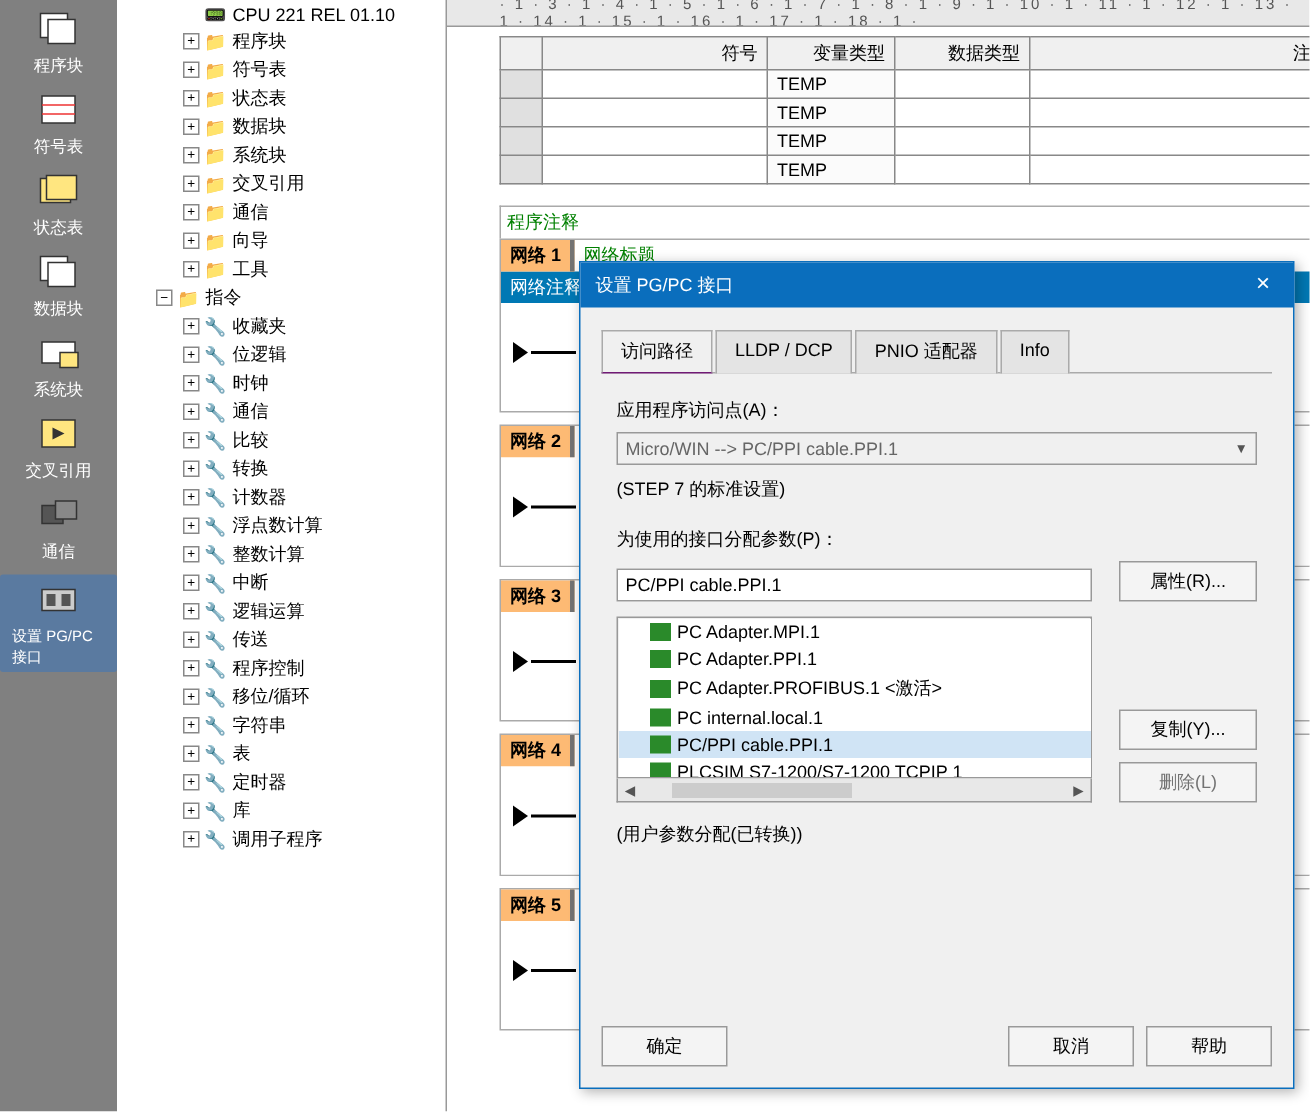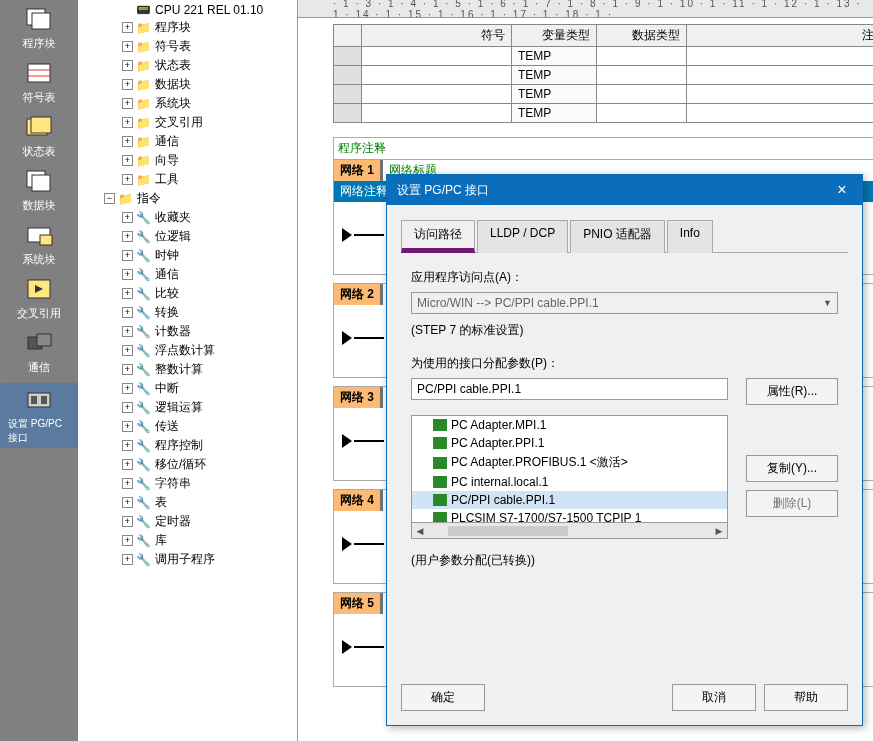--- a/index.html
+++ b/index.html
@@ -44,29 +44,29 @@
 .net-rung { position: absolute; left: 20px; top: 32px; width: 30px; height: 2px; background: #000; }
 .net-rung::before { content: ''; position: absolute; left: -12px; top: -6px; border-left: 10px solid #000; border-top: 7px solid transparent; border-bottom: 7px solid transparent; }
 
 
 .dialog { position: absolute; left: 386px; top: 174px; width: 477px; height: 552px; background: #f0f0f0; border: 1px solid #0a6ebd; box-shadow: 2px 2px 8px rgba(0,0,0,0.3); display: flex; flex-direction: column; }
 .dialog-title { background: #0a6ebd; color: #fff; padding: 6px 10px; display: flex; justify-content: space-between; align-items: center; font-size: 13px; }
 .dialog-close { cursor: pointer; font-size: 16px; width: 20px; text-align: center; }
 .dialog-body { flex: 1; padding: 14px 14px 0 14px; position: relative; }
 .tabs { display: flex; border-bottom: 1px solid #aaa; }
 .tab { padding: 5px 12px; border: 1px solid #aaa; border-bottom: none; background: #f0f0f0; margin-right: 2px; cursor: pointer; position: relative; top: 1px; }
-.tab.active { background: #f0f0f0; border-bottom: 5px solid #701a75; }
+.tab.active { background: #f0f0f0; border-bottom: 1px solid #701a75; }
 .tab:not(.active) { background: #e4e4e4; }
 .form-area { padding: 16px 10px; }
 .form-label { margin-bottom: 6px; }
 .combo { width: 100%; border: 1px solid #999; background: #fff; padding: 3px 5px; display: flex; justify-content: space-between; align-items: center; }
 .combo.disabled { background: #f0f0f0; color: #666; }
 .combo .arrow { font-size: 9px; color: #555; }
 .sub-note { margin: 8px 0 16px 0; }
-.input-row { display: flex; gap: 18px; align-items: flex-start; margin-bottom: 10px; }
+.input-row { display: flex; gap: 18px; align-items: flex-end; margin-bottom: 10px; }
 .input-row .left-col { flex: 1; }
 .btn { width: 92px; padding: 4px 0; border: 1px solid #999; background: #f4f4f4; text-align: center; cursor: pointer; }
 .btn.disabled { color: #737373; }
 .listbox { border: 1px solid #999; background: #fff; height: 108px; overflow-y: scroll; }
 .listbox-item { padding: 2px 21px; display: flex; align-items: center; gap: 4px; cursor: pointer; }
 .listbox-item.selected { background: #d0e4f5; }
 .li-icon { width: 14px; height: 12px; background: #2a8a2a; display: inline-block; }
 .hscroll { height: 16px; background: #e8e8e8; border: 1px solid #999; border-top: none; display: flex; align-items: center; }
 .hscroll .thumb { width: 120px; height: 10px; background: #ccc; margin-left: 20px; }
 .hscroll .arr { width: 16px; text-align: center; font-size: 9px; color: #555; }
@@ -459,21 +459,21 @@
               <div class="listbox-item">
                 <span class="li-icon"></span>
                 <span>PC internal.local.1</span>
               </div>
               <div class="listbox-item selected">
                 <span class="li-icon"></span>
                 <span>PC/PPI cable.PPI.1</span>
               </div>
               <div class="listbox-item">
                 <span class="li-icon"></span>
-                <span>PLCSIM S7-1700/S7-1500 TCPIP 1</span>
+                <span>PLCSIM S7-1200/S7-1200 TCPIP 1</span>
               </div>
             </div>
           <div class="hscroll">
             <span class="arr">◀</span>
             <span class="thumb"></span>
             <span style="flex:1"></span>
             <span class="arr">▶</span>
           </div>
         </div>
         <div style="display:flex;flex-direction:column;gap:8px;padding-top:40px;">

